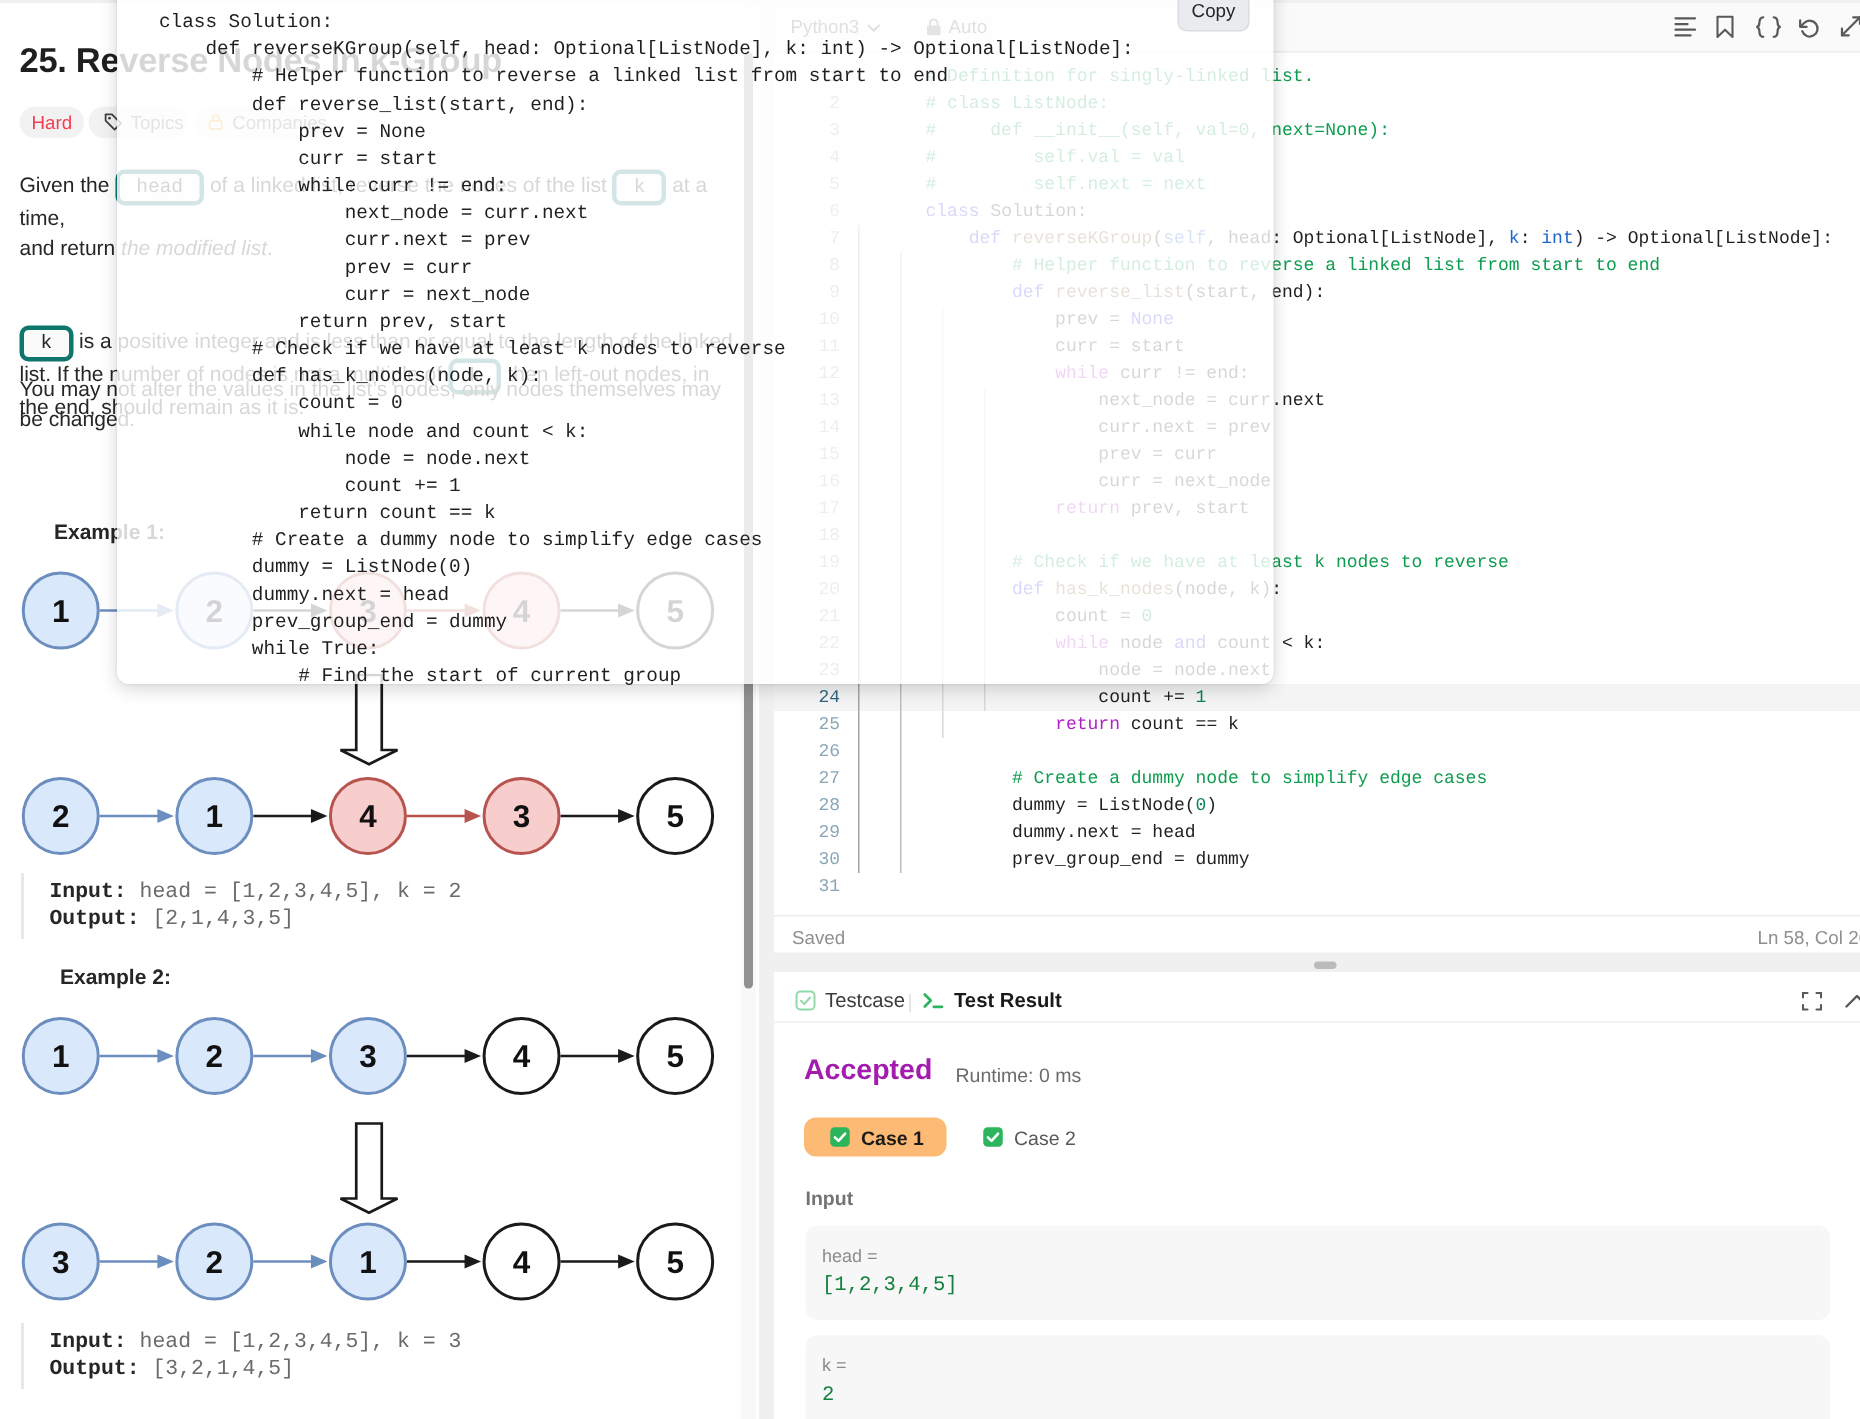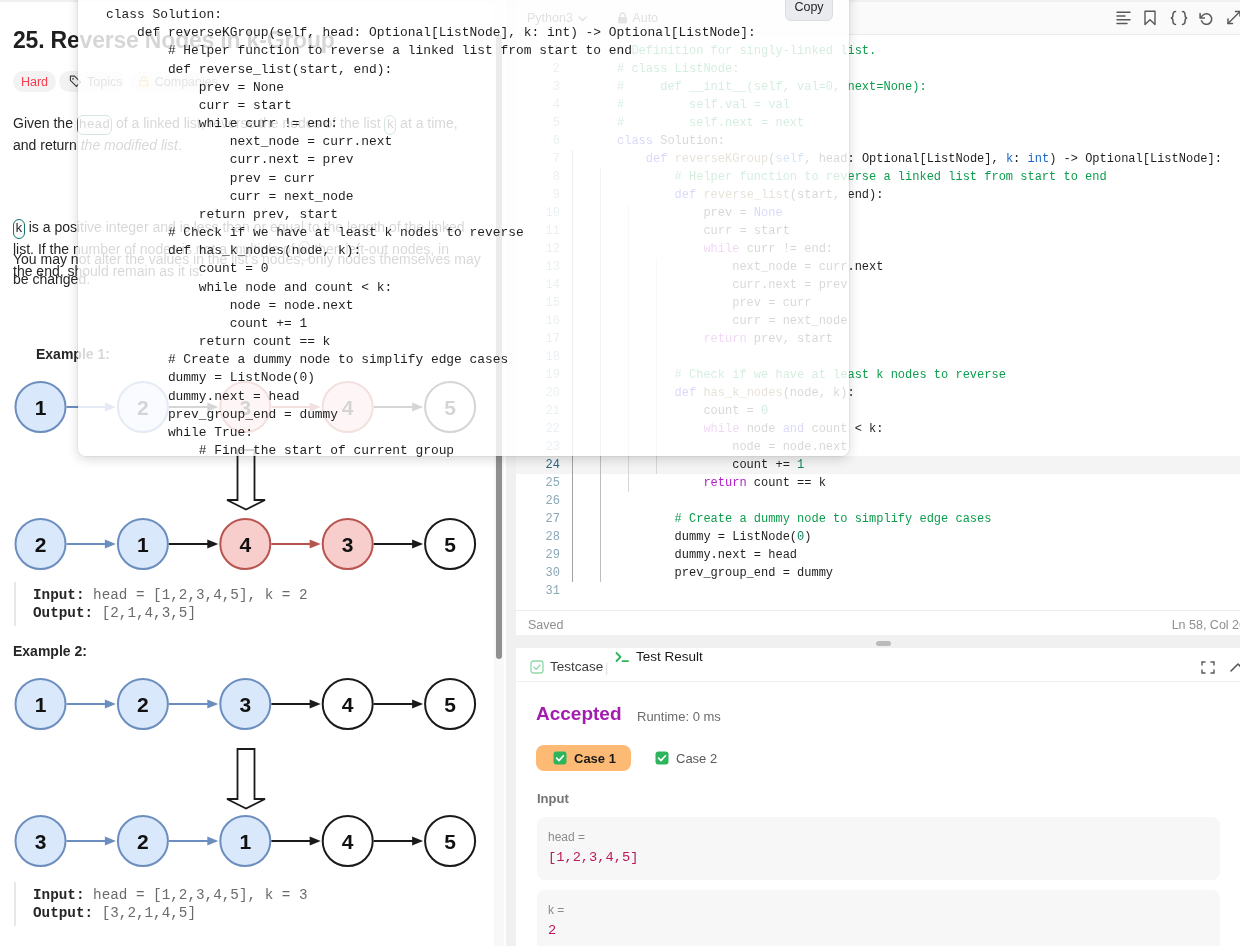--- a/index.html
+++ b/index.html
@@ -14,21 +14,21 @@
 #leftcard { left:0; top:2px; width:506px; height:944px; }
 #title { left:13px; top:25px; font-size:23px; font-weight:700; color:#1f1f1f; letter-spacing:-0.2px; }
 .pill { position:absolute; top:69px; height:21px; border-radius:11px; background:#f2f2f3;
   font-size:12.5px; color:#6b6b6b; display:flex; align-items:center; }
 #pill-hard { left:13px; width:43px; justify-content:center; color:#f63c4f; }
 #pill-topics { left:59px; width:66px; padding-left:10px; }
 #pill-comp { left:130px; width:88px; padding-left:8px; }
 .pill svg { margin-right:5px; }
 .para { position:absolute; left:13px; font-size:14px; line-height:20px; color:#262626; width:480px; }
 .cchip { font-family:"Liberation Mono", monospace; font-size:13px; color:#262626;
-  background:#fafafa; border:1px solid #0f766e; border-radius:6px; padding:1px 1px 2px; }
+  background:#fafafa; border:3px solid #0f766e; border-radius:6px; padding:1px 11px 2px; }
 .exh { position:absolute; left:13px; font-size:14px; font-weight:700; color:#262626; }
 .expre { position:absolute; left:14px; border-left:2px solid #e7e7e7; padding:4px 0 4px 17px;
   font-family:"Liberation Mono", monospace; font-size:14.3px; line-height:18.2px; color:#6b6b6b;
   white-space:pre; }
 .expre b { color:#262626; font-weight:700; }
 
 
 #lsb-track { left:494px; top:2px; width:10px; height:944px; background:#f8f8f8; }
 #lsb-thumb { left:496px; top:35px; width:6px; height:624px; background:#909090; border-radius:3px; }
 
@@ -54,32 +54,32 @@
 #lncol { position:absolute; right:0px; top:7px; font-size:12.5px; color:#8f8f8f; white-space:nowrap; }
 
 
 #rpill { left:876px; top:641px; width:15px; height:5px; border-radius:3px; background:#bbb; }
 
 
 #testcard { left:516px; top:648px; width:730px; height:298px; }
 #thead { position:absolute; left:0; top:0; width:730px; height:34px; border-bottom:1px solid #f0f0f0; }
 #t-testcase { position:absolute; left:14px; top:11px; font-size:13.5px; color:#3c3c3c; display:flex; align-items:center; }
 #t-sep { position:absolute; left:89px; top:12px; color:#e0e0e0; font-size:13px; }
-#t-result { position:absolute; left:99px; top:1px; font-size:13.5px; font-weight:400; color:#1a1a1a; display:flex; align-items:center; }
+#t-result { position:absolute; left:99px; top:11px; font-size:13.5px; font-weight:700; color:#1a1a1a; display:flex; align-items:center; }
 #accepted { position:absolute; left:20px; top:55px; font-size:19px; font-weight:700; color:#a21caf; }
 #runtime { position:absolute; left:121px; top:61px; font-size:13px; color:#6b6b6b; }
 .chip { position:absolute; top:97px; height:26px; display:flex; align-items:center; border-radius:8px; font-size:13px; }
 #chip1 { left:20px; width:95px; background:#fdba74; padding-left:17px; font-weight:700; color:#1a1a1a; }
 #chip2 { left:135px; padding-left:4px; color:#595959; }
 .chip svg { margin-right:7px; }
 #inputlbl { position:absolute; left:21px; top:143px; font-size:13px; font-weight:600; color:#737373; }
 .tbox { position:absolute; left:21px; width:683px; background:#f7f7f8; border-radius:8px; }
 .tbox .lbl { position:absolute; left:11px; top:13px; font-size:12px; color:#8c8c8c; }
 .tbox .val { position:absolute; left:11px; top:33px; font-family:"Liberation Mono", monospace;
-  font-size:13.7px; color:#be185d; }
+  font-size:13.7px; color:#15803d; }
 #tbox1 { top:169px; height:63px; }
 #tbox2 { top:242px; height:63px; }
 
 
 #overlay { position:absolute; left:78px; top:-28px; width:771px; height:484px;
   background:rgba(255,255,255,0.82); border-radius:8px;
   box-shadow:0 3px 12px rgba(0,0,0,0.16), 0 0 0 1px rgba(0,0,0,0.04); }
 #ovcode { position:absolute; left:28px; top:34px; font-family:"Liberation Mono", monospace;
   font-size:12.9px; line-height:18.17px; color:#1f1f1f; white-space:pre; }
 #copybtn { position:absolute; left:707px; top:23px; width:48px; height:26px; background:#e9ebee;
@@ -153,21 +153,21 @@
           <text x="231.3" y="34.5" text-anchor="middle" font-family="Liberation Sans, sans-serif" font-size="21" font-weight="700" fill="#111111">4</text>
           <circle cx="333.7" cy="27" r="25" fill="#f8cecc" stroke="#b85450" stroke-width="2"></circle>
           <text x="333.7" y="34.5" text-anchor="middle" font-family="Liberation Sans, sans-serif" font-size="21" font-weight="700" fill="#111111">3</text>
           <circle cx="436.1" cy="27" r="25" fill="#ffffff" stroke="#1a1a1a" stroke-width="2"></circle>
           <text x="436.1" y="34.5" text-anchor="middle" font-family="Liberation Sans, sans-serif" font-size="21" font-weight="700" fill="#111111">5</text>
         </svg>
       </div>
     <div class="expre" style="top:580px;"><b>Input:</b> head = [1,2,3,4,5], k = 2
 <b>Output:</b> [2,1,4,3,5]</div>
 
-    <div class="exh" style="top:641px;">Example 2:</div>
+    <div class="exh" style="top:641px;margin-left:27px;">Example 2:</div>
     <div id="diag2a" class="abs" style="left:14px; top:675px;">
         <svg width="468" height="54" viewBox="0 0 468 54">
           <line x1="52.5" y1="27" x2="93.9" y2="27" stroke="#6c8ebf" stroke-width="1.8"></line>
           <path d="M101.9,27 l-11,-4.6 l0,9.2 z" fill="#6c8ebf"></path>
           <line x1="154.9" y1="27" x2="196.3" y2="27" stroke="#6c8ebf" stroke-width="1.8"></line>
           <path d="M204.3,27 l-11,-4.6 l0,9.2 z" fill="#6c8ebf"></path>
           <line x1="257.3" y1="27" x2="298.7" y2="27" stroke="#1a1a1a" stroke-width="1.8"></line>
           <path d="M306.7,27 l-11,-4.6 l0,9.2 z" fill="#1a1a1a"></path>
           <line x1="359.7" y1="27" x2="401.1" y2="27" stroke="#1a1a1a" stroke-width="1.8"></line>
           <path d="M409.1,27 l-11,-4.6 l0,9.2 z" fill="#1a1a1a"></path>

